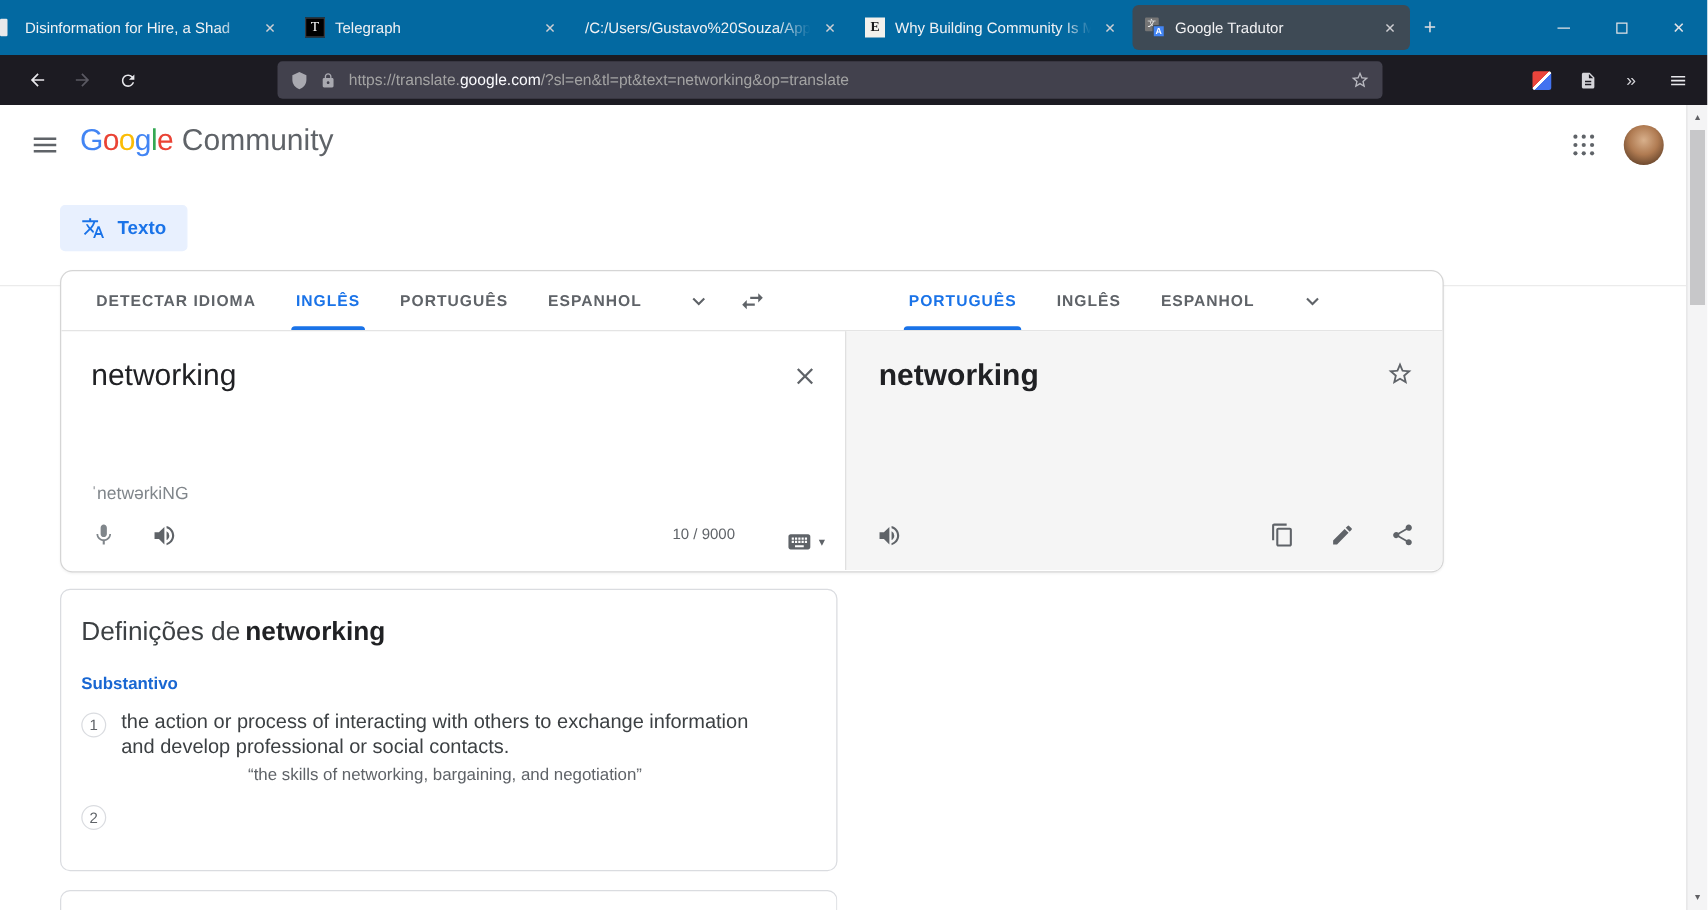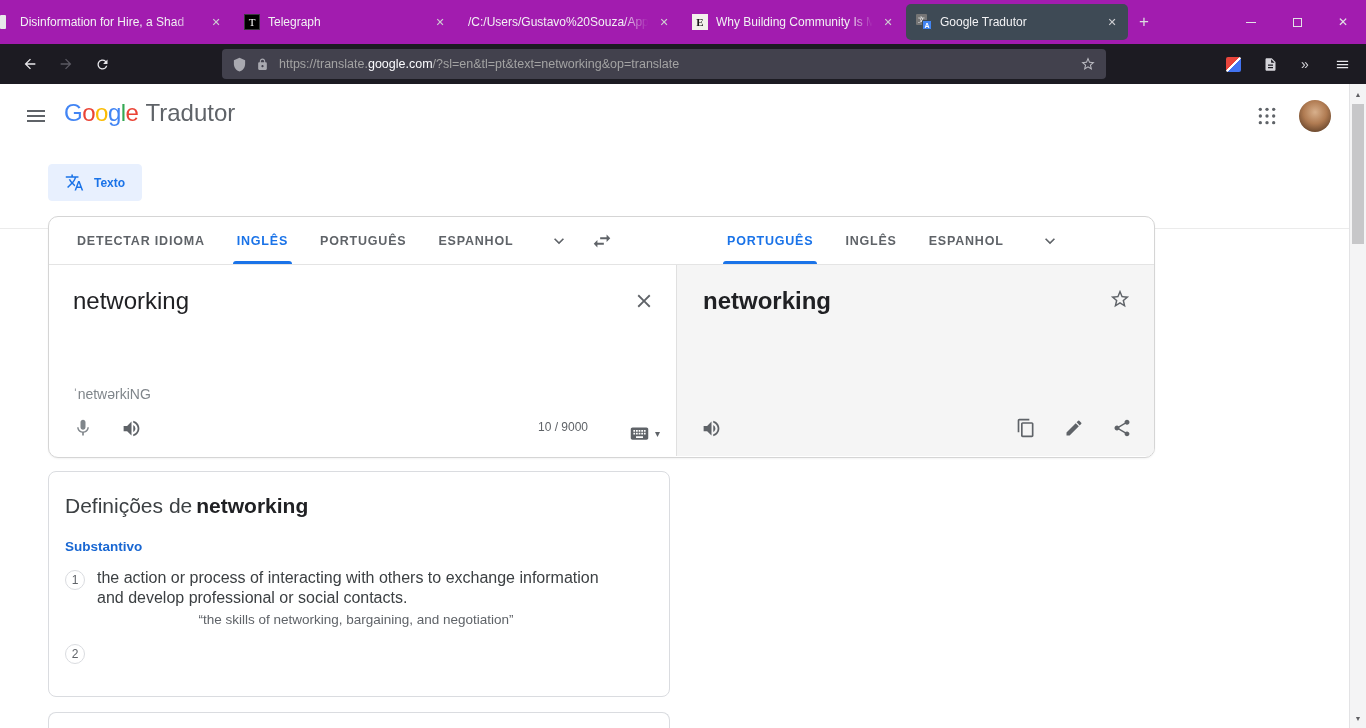--- a/index.html
+++ b/index.html
@@ -1,21 +1,21 @@
 <!DOCTYPE html>
 <html><head>
 <meta charset="utf-8">
 <style>
   * { box-sizing: border-box; margin: 0; padding: 0; }
   html,body { width:1366px; height:728px; overflow:hidden; }
   body { font-family:"Liberation Sans", sans-serif; background:#fff; position:relative; }
   svg { display:block; }
 
   
-  .tabbar { position:absolute; top:0; left:0; width:1366px; height:44px; background:#a21caf; display:flex; align-items:center; }
+  .tabbar { position:absolute; top:0; left:0; width:1366px; height:44px; background:#0369a1; display:flex; align-items:center; }
   .tab-fragment { width:6px; height:14px; background:#e8e8ea; border-radius:1px; margin:0 3px 0 0; flex:none; }
   .tab { width:222px; height:36px; margin:0 1px; border-radius:5px; display:flex; align-items:center; padding:0 8px 0 10px; color:#f2f2f4; font-size:12px; position:relative; flex:none; overflow:hidden; }
   .tab.active { background:#3e4a55; }
   .tab:not(.active):not(:first-of-type)::before { content:""; position:absolute; left:-1px; top:8px; height:20px; width:1px; background:#2e2e33; }
   .tab-title { flex:1; white-space:nowrap; overflow:hidden; -webkit-mask-image:linear-gradient(to right,#000 84%,transparent 98%); mask-image:linear-gradient(to right,#000 84%,transparent 98%); }
   .tab-close { width:16px; flex:none; text-align:center; font-size:11px; color:#cfcfd3; margin-left:4px; }
   .favicon { width:16px; height:16px; flex:none; margin-right:8px; display:flex; align-items:center; justify-content:center; font-size:11px; line-height:1; }
   .fav-telegraph { background:#000; color:#fff; border:1px solid #3a3a3e; font-family:"Liberation Serif",serif; }
   .fav-e { background:#f3f1ec; color:#191919; font-family:"Liberation Serif",serif; font-weight:bold; }
   .fav-translate { position:relative; }
@@ -46,21 +46,21 @@
 
   .gt-header { position:relative; height:64px; }
   .menu-btn { position:absolute; left:24px; top:20px; color:#5f6368; }
   .logo { position:absolute; left:64px; top:15px; font-size:24px; letter-spacing:-0.5px; display:flex; align-items:baseline; }
   .c-b { color:#4285f4; } .c-r { color:#ea4335; } .c-y { color:#fbbc05; } .c-g { color:#34a853; }
   .lg-product { color:#5f6368; margin-left:7px; letter-spacing:0; }
   .apps-btn { position:absolute; right:62px; top:12px; width:40px; height:40px; display:flex; align-items:center; justify-content:center; color:#5f6368; }
   .avatar { position:absolute; right:18px; top:16px; width:32px; height:32px; border-radius:50%; background:radial-gradient(circle at 50% 38%, #d8b08c 0%, #b07b52 45%, #6e4a2f 78%, #3f2a1a 100%); }
 
   .mode-row { position:absolute; left:48px; top:80px; display:flex; gap:12px; }
-  .mode-btn { height:37px; display:flex; align-items:center; gap:10px; padding:0 16px; font-family:inherit; font-size:12px; font-weight:bold; color:#1a73e8; background:#fff; border:1px solid #dadce0; border-radius:4px; }
+  .mode-btn { height:37px; display:flex; align-items:center; gap:10px; padding:0 16px; font-family:inherit; font-size:15px; font-weight:bold; color:#1a73e8; background:#fff; border:1px solid #dadce0; border-radius:4px; }
   .mode-btn.active { background:#e8f0fe; border-color:#e8f0fe; }
 
   .content-divider { position:absolute; left:0; top:144px; width:1349px; height:1px; background:#ebebeb; }
 
   .translate-card { position:absolute; left:48px; top:132px; width:1107px; height:242px; background:#fff; border:1px solid #d5d5d5; border-radius:10px; box-shadow:0 1px 2px rgba(0,0,0,0.05); overflow:hidden; z-index:2; }
   .lang-row { height:48px; position:relative; border-bottom:1px solid #e4e4e4; }
   .lang-tabs-left { position:absolute; left:16px; top:0; height:100%; display:flex; align-items:center; }
   .lang-tabs-right { position:absolute; left:666px; top:0; height:100%; display:flex; align-items:center; }
   .lang-tab { position:relative; height:100%; display:flex; align-items:center; padding:0 12px; margin-right:8px; font-size:12.5px; font-weight:bold; letter-spacing:0.8px; color:#5f6368; }
   .lang-tab.active { color:#1a73e8; }
@@ -220,21 +220,21 @@
           <path d="M3 18h18v-2H3v2zm0-5h18v-2H3v2zm0-7v2h18V6H3z"></path>
         </svg>
     </div>
     <div class="logo">
       <span class="c-b">G</span>
         <span class="c-r">o</span>
         <span class="c-y">o</span>
         <span class="c-b">g</span>
         <span class="c-g">l</span>
         <span class="c-r">e</span>
-      <span class="lg-product">Tradutor</span>
+      <span class="lg-product">Community</span>
     </div>
     <div class="apps-btn">
       <svg width="20" height="20" viewBox="0 0 24 24" fill="currentColor">
         <circle cx="4" cy="4" r="2"></circle>
           <circle cx="12" cy="4" r="2"></circle>
           <circle cx="20" cy="4" r="2"></circle>
         <circle cx="4" cy="12" r="2"></circle>
           <circle cx="12" cy="12" r="2"></circle>
           <circle cx="20" cy="12" r="2"></circle>
         <circle cx="4" cy="20" r="2"></circle>

